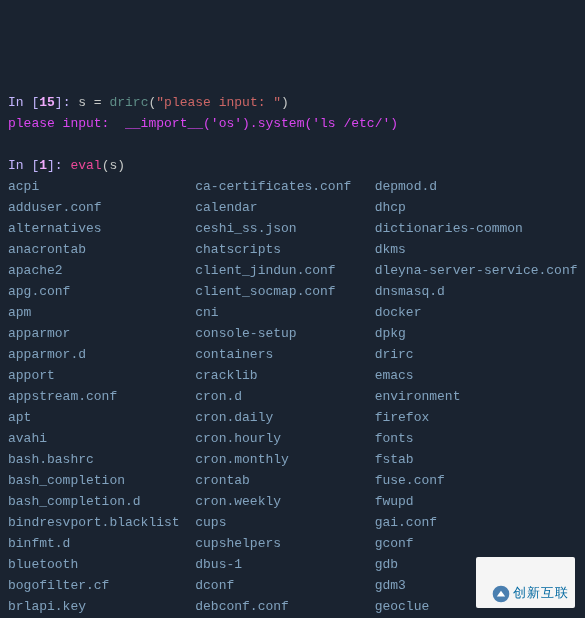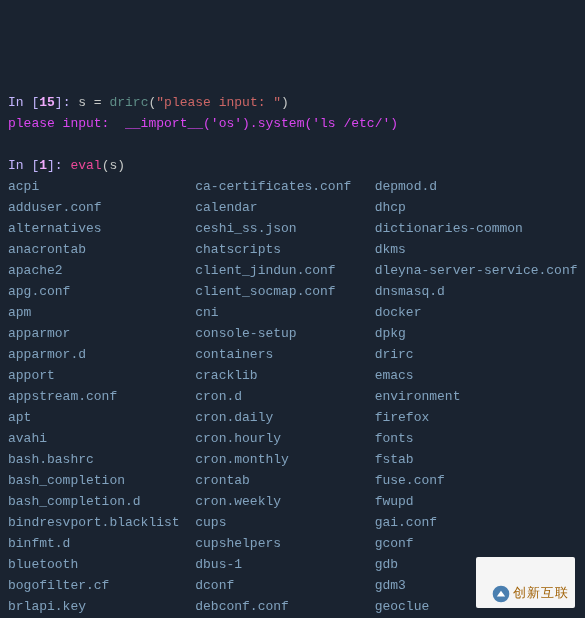--- a/index.html
+++ b/index.html
@@ -20,21 +20,21 @@
     .string { color: #cc6666; }
     .paren { color: #c5c8c6; }
     .var { color: #c5c8c6; }
     .echo { color: #d946ef; }
     .files { color: #81a2be; }
     .watermark {
       position: fixed;
       bottom: 10px;
       right: 10px;
       background: #f5f5f5;
-      color: #a16207;
+      color: #0369a1;
       font-family: sans-serif;
       font-size: 13px;
       padding: 4px 6px;
       letter-spacing: 1px;
       border-radius: 2px;
     }
     .watermark-icon {
       display: inline-block;
       width: 20px;
       height: 20px;

